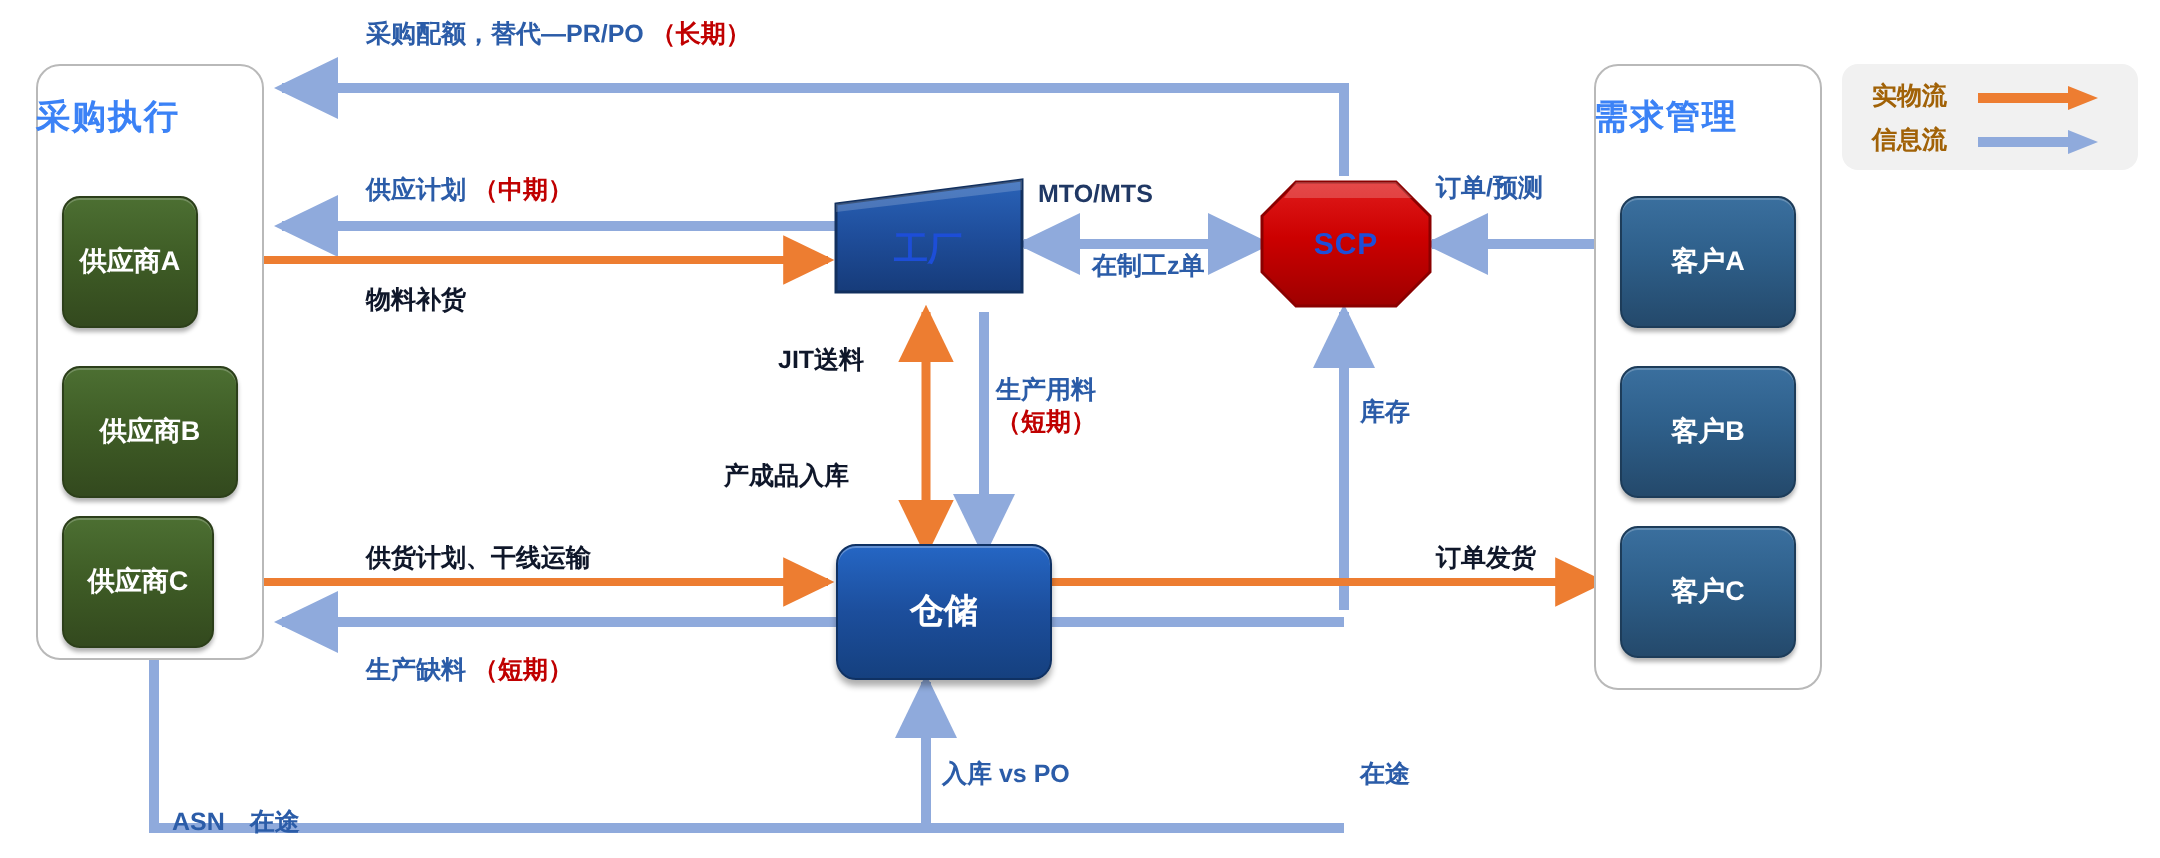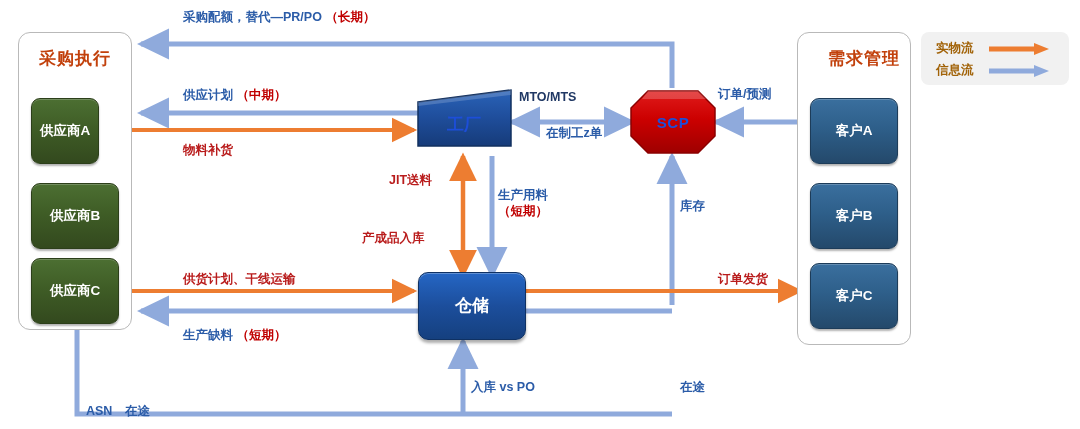--- a/index.html
+++ b/index.html
@@ -14,24 +14,23 @@
   
   .panel{
     position:absolute;
     background:#ffffff;
     border:1.6px solid #b9b9b9;
     border-radius:12px;
     box-sizing:border-box;
   }
   .panel-title{
     position:absolute;left:0;right:0;
-    text-align:center;
     font-weight:bold;
     font-size:17px;
-    color:#c2410c;
+    color:#3b82f6;
     letter-spacing:1px;
   }
 
   
   .node{
     position:absolute;
     box-sizing:border-box;
     display:flex;align-items:center;justify-content:center;
     color:#ffffff;
     font-weight:bold;
@@ -70,21 +69,21 @@
 
   
   .lbl{
     position:absolute;
     font-size:12.5px;
     font-weight:bold;
     white-space:nowrap;
     line-height:1.25;
   }
   .lbl.blue{color:#2b5ca8;}
-  .lbl.orange{color:#b91c1c;}
+  .lbl.orange{color:#0f172a;}
   .lbl.dark{color:#203864;}
   .lbl .red{color:#c00000;}
   .lbl.ctr{text-align:left;}
 
   
   .legend{
     position:absolute;
     background:#f1f1f1;
     border-radius:8px;
     box-sizing:border-box;
@@ -150,21 +149,21 @@
 
     <path d="M463,414 L463,341" fill="none" stroke="#8faadc" stroke-width="5" marker-end="url(#ah-blue-r)"></path>
   </svg>
 
   <div class="panel" style="left:18px;top:32px;width:114px;height:298px;">
   </div>
   <div class="panel-title" style="left:18px;top:47px;width:114px;">采购执行</div>
 
   <div class="node node-supplier" style="left:31px;top:98px;width:68px;height:66px;">供应商A</div>
   <div class="node node-supplier" style="left:31px;top:183px;width:88px;height:66px;">供应商B</div>
-  <div class="node node-supplier" style="left:31px;top:258px;width:88px;height:66px;">供应商C</div>
+  <div class="node node-supplier" style="left:31px;top:258px;width:76px;height:66px;">供应商C</div>
 
   <div class="panel" style="left:797px;top:32px;width:114px;height:313px;">
   </div>
   <div class="panel-title" style="left:797px;top:47px;width:134px;">需求管理</div>
 
   <div class="node node-customer" style="left:810px;top:183px;width:88px;height:66px;">客户B</div>
   <div class="node node-customer" style="left:810px;top:98px;width:88px;height:66px;">客户A</div>
   <div class="node node-customer" style="left:810px;top:263px;width:88px;height:66px;">客户C</div>
 
   <svg style="position:absolute;left:412px;top:84px;width:104px;height:72px;" viewBox="0 0 104 72">

